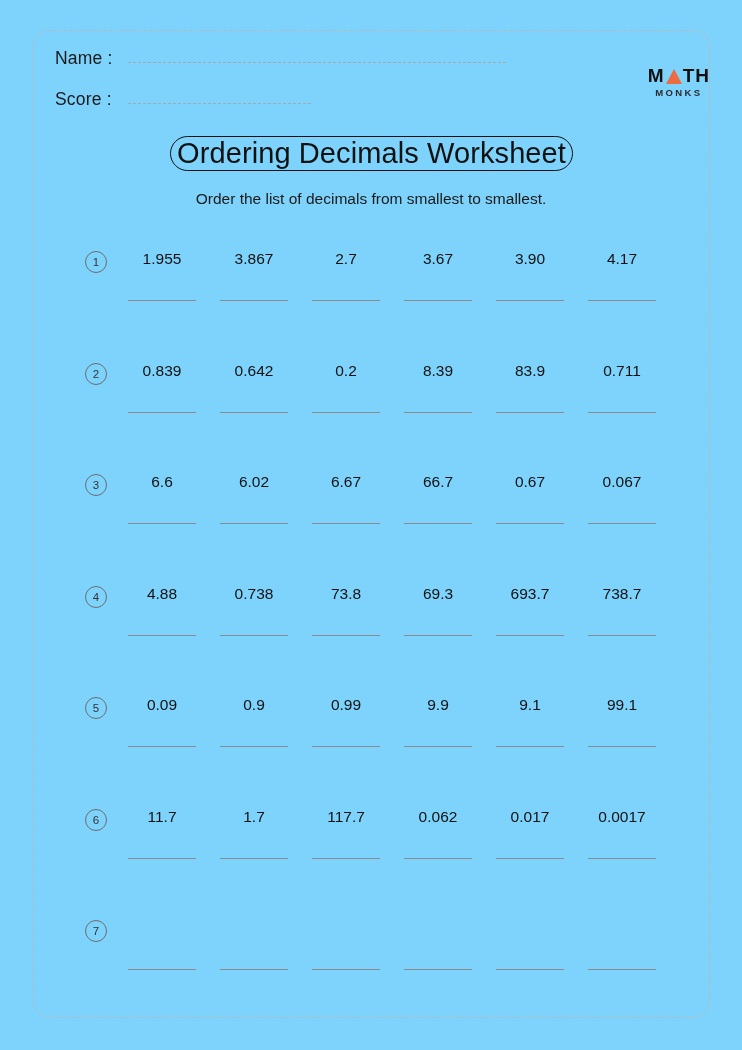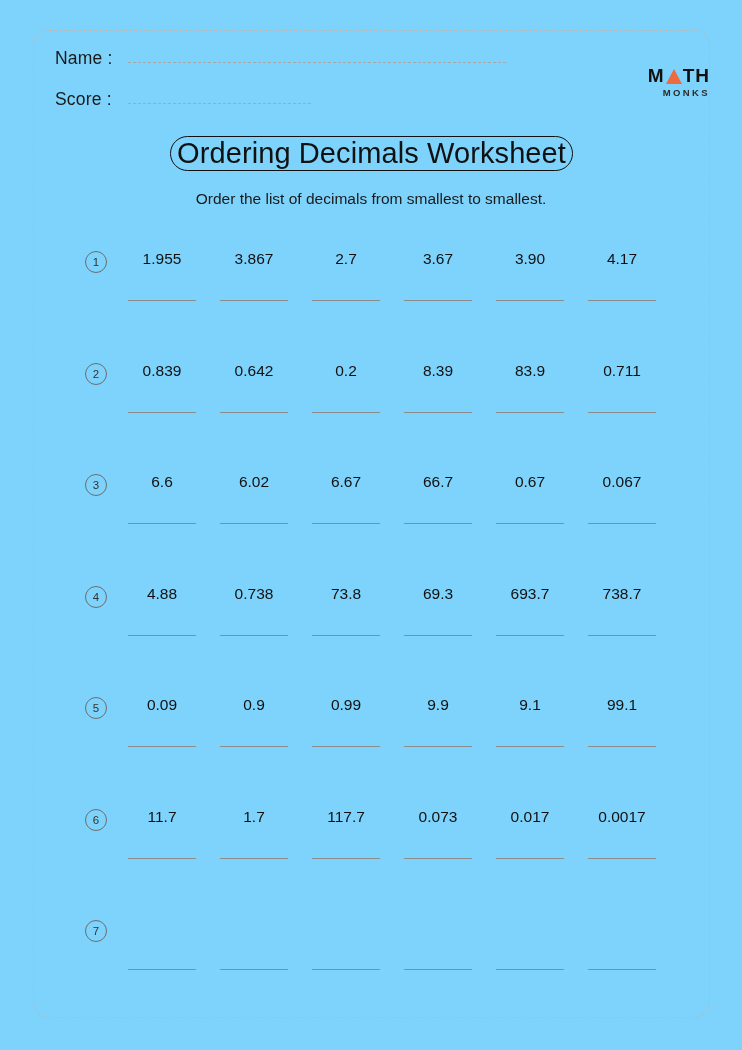--- a/index.html
+++ b/index.html
@@ -77,21 +77,20 @@
     border-right: 8px solid transparent;
     border-bottom: 15px solid #ec6b3f;
     margin: 0 1px 1px 1px;
   }
   .logo-monks {
     font-size: 9.5px;
     font-weight: bold;
     color: #2b2b2b;
     letter-spacing: 2.4px;
     margin-top: 3px;
-    text-align: right;
   }
 
   
   .title-pill {
     position: absolute;
     left: 170px;
     top: 136px;
     width: 403px;
     height: 35px;
     border: 1.6px solid #111111;
@@ -368,21 +367,21 @@
             <div class="prob-line"></div>
           </div>
         </div>
       </div>
       <div class="prob-row">
         <div class="prob-index">6</div>
         <div class="prob-values">
           <div class="prob-value">11.7</div>
           <div class="prob-value">1.7</div>
           <div class="prob-value">117.7</div>
-          <div class="prob-value">0.073</div>
+          <div class="prob-value">0.062</div>
           <div class="prob-value">0.017</div>
           <div class="prob-value">0.0017</div>
         </div>
         <div class="prob-lines">
           <div class="prob-line-cell">
             <div class="prob-line"></div>
           </div>
           <div class="prob-line-cell">
             <div class="prob-line"></div>
           </div>

